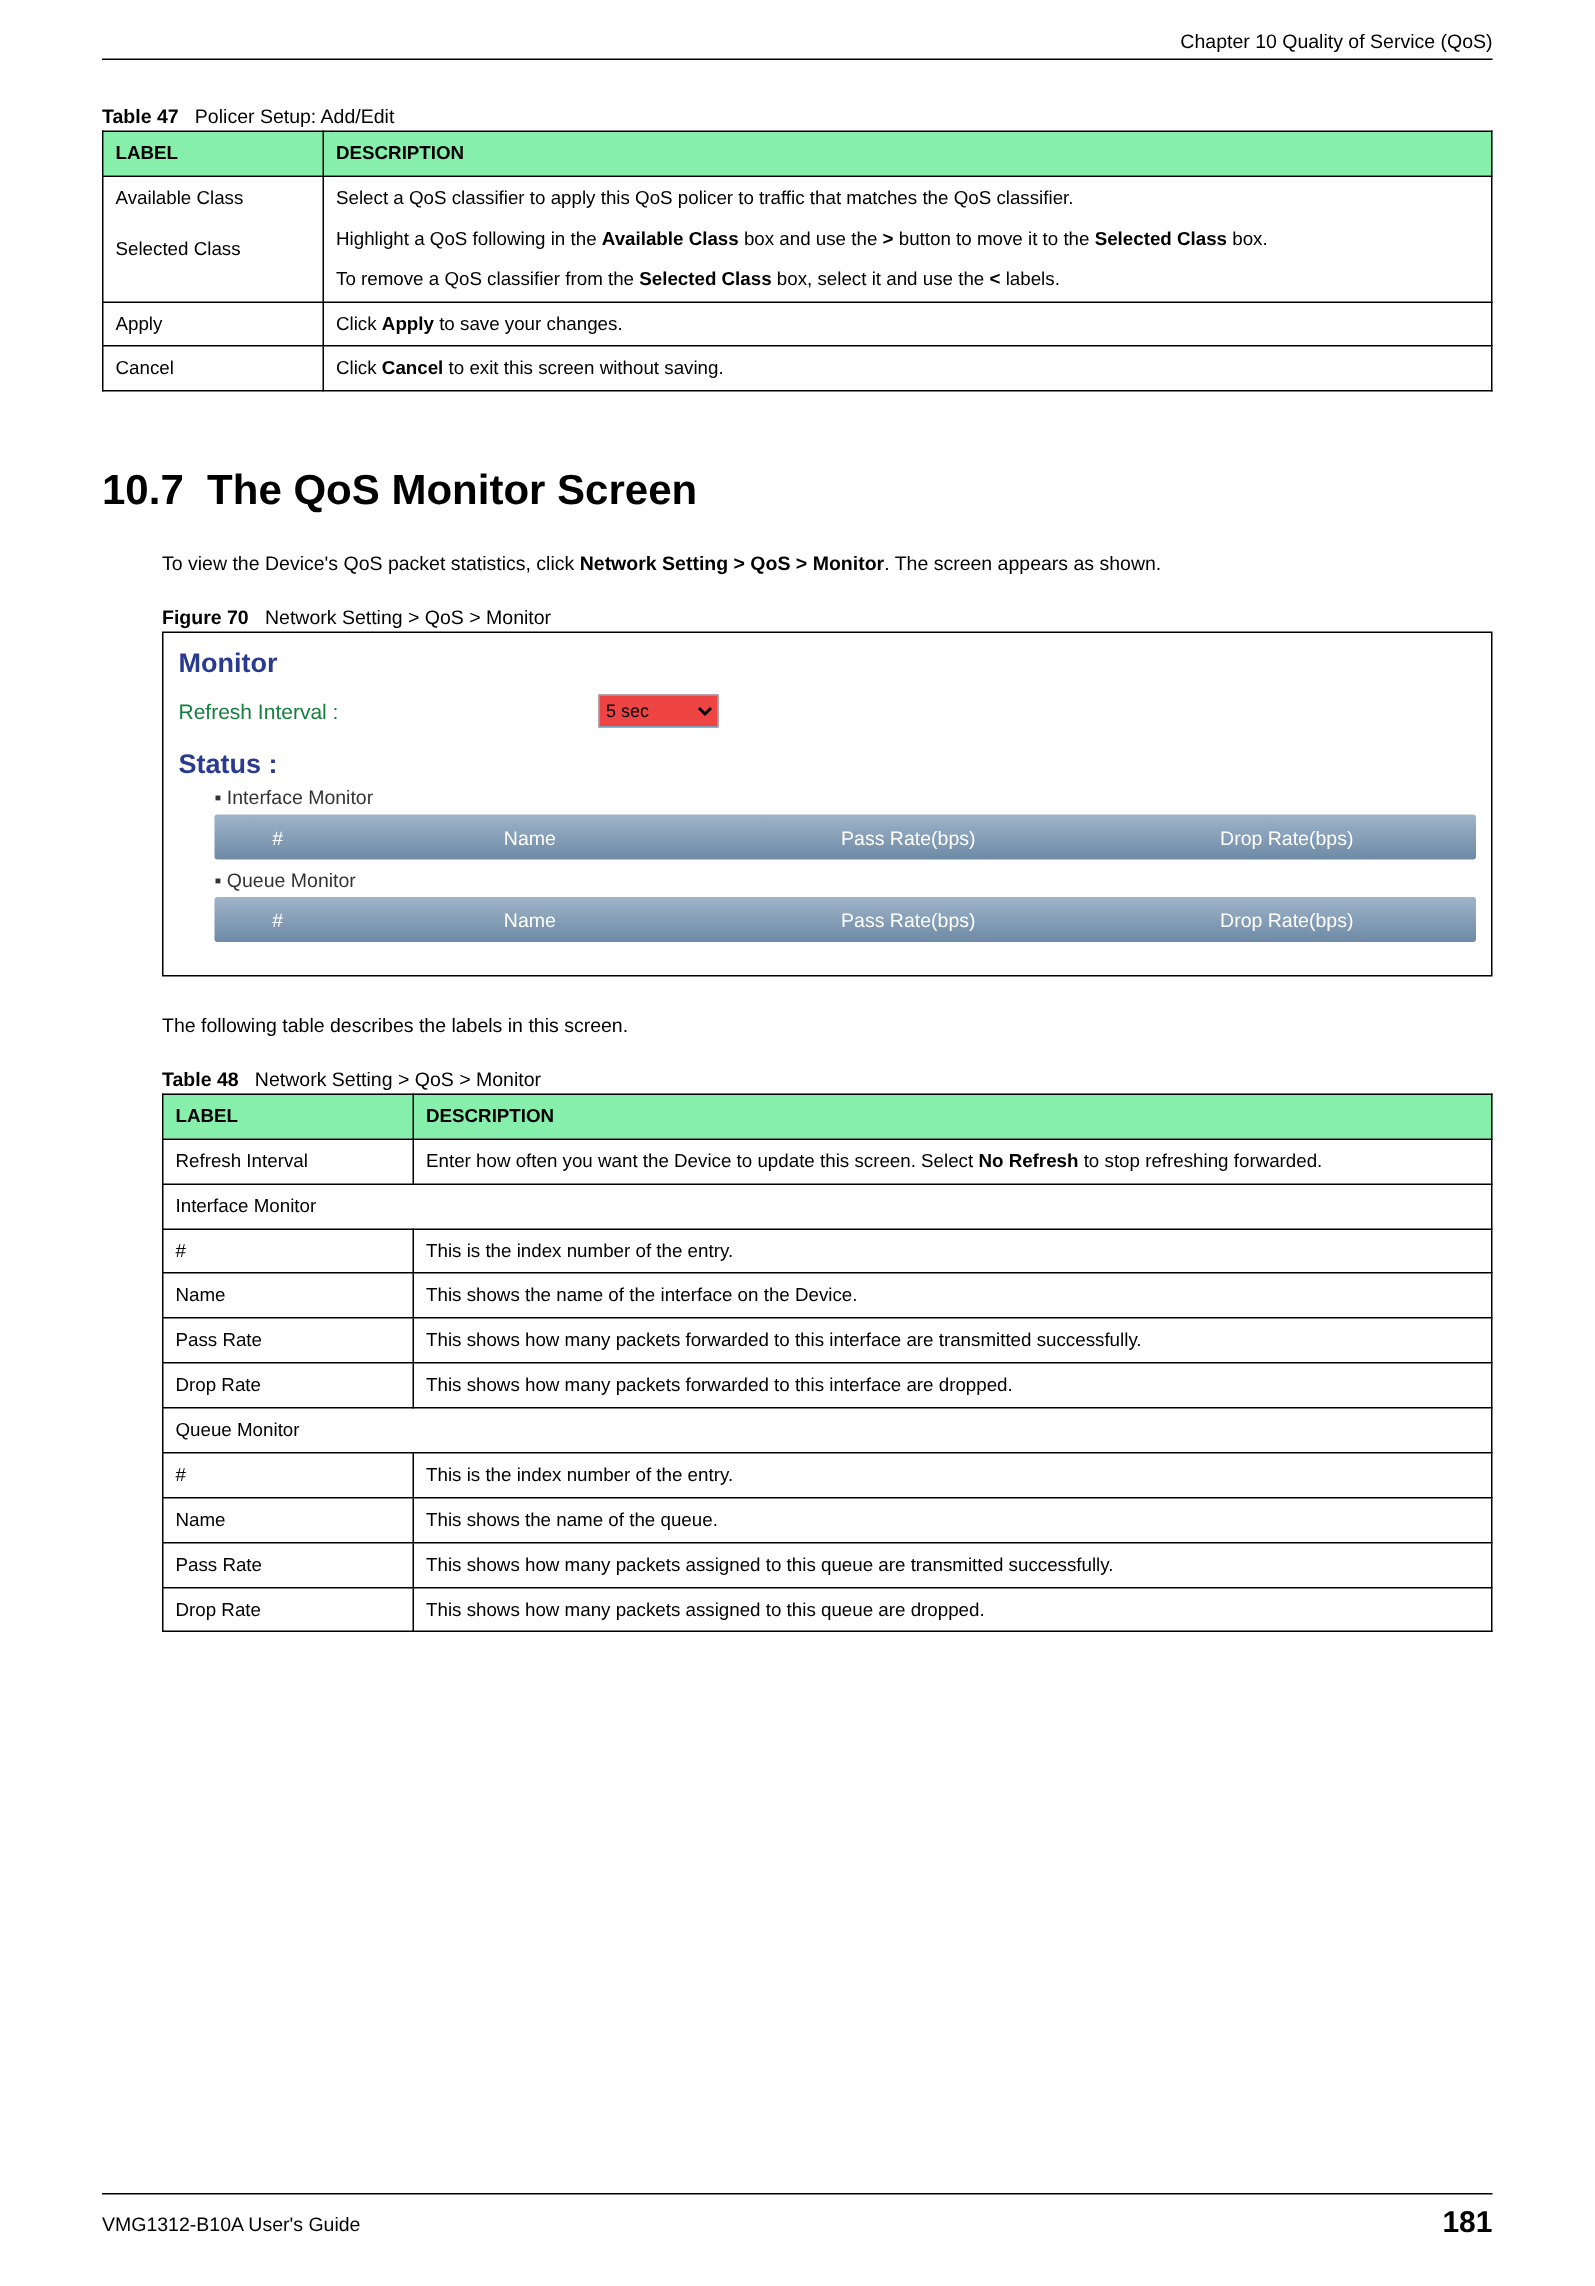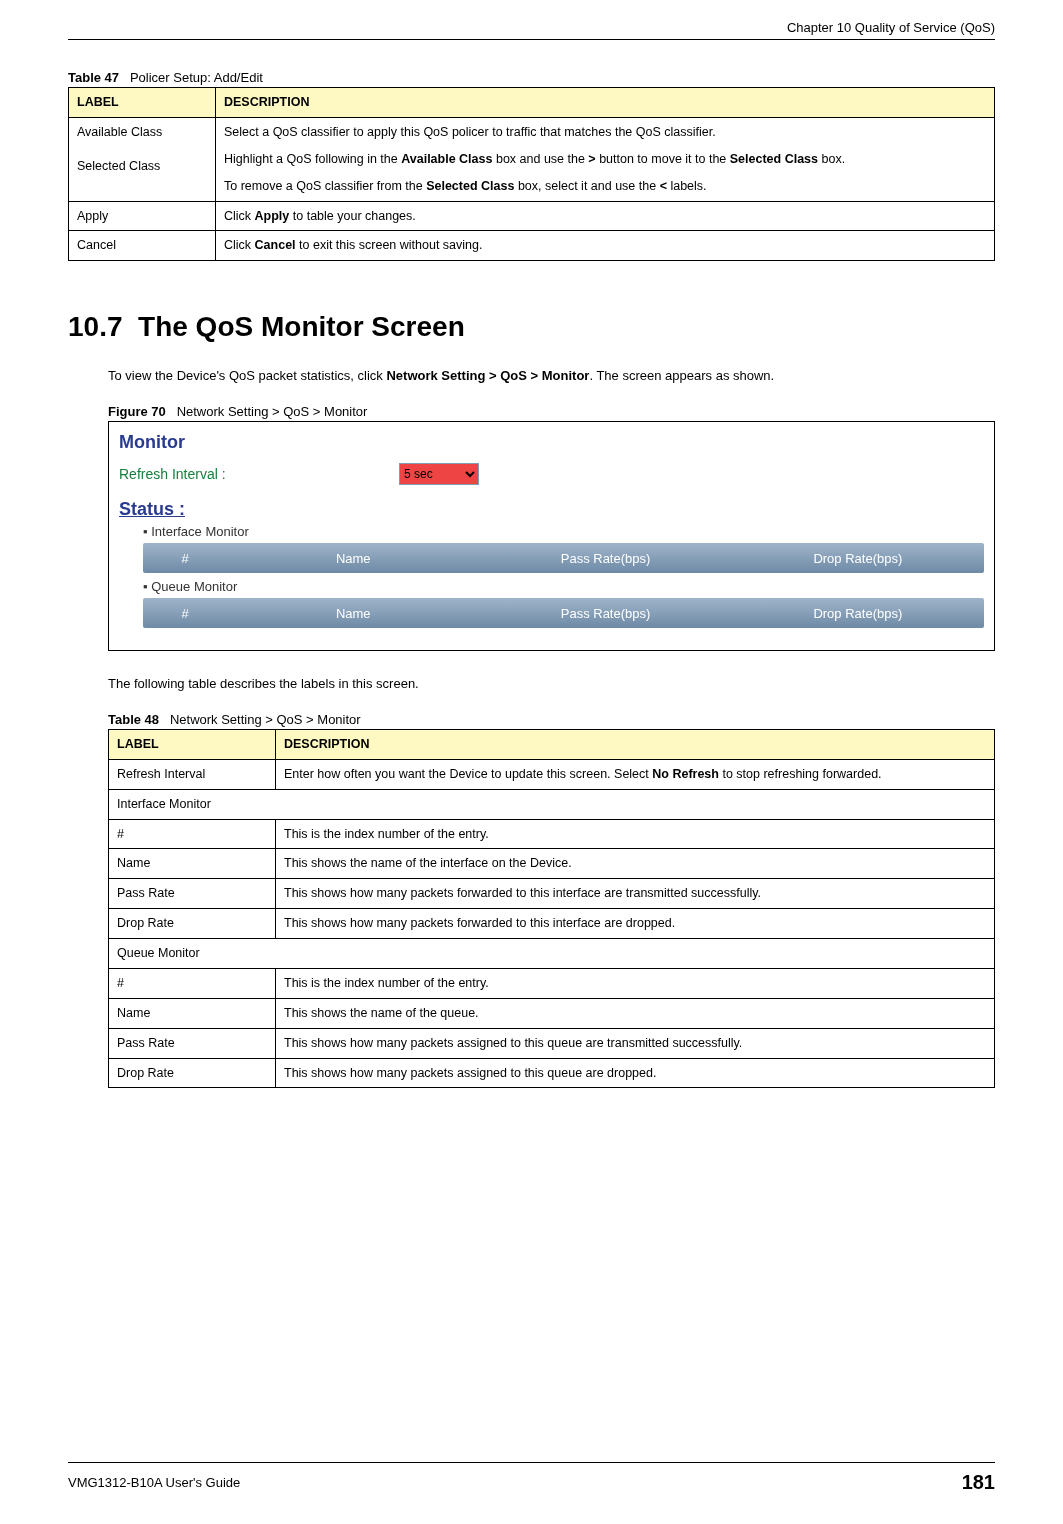--- a/index.html
+++ b/index.html
@@ -38,21 +38,21 @@
   }
   table.desc th,table.desc td{
     border:1px solid #000;
     padding:6px 8px;
     text-align:left;
     vertical-align:top;
     font-size:12.5px;
     line-height:1.35;
   }
   table.desc th{
-    background:#fef9c3;
+    background:#86efac;
     font-weight:bold;
   }
   table.desc td.label-col{width:130px;}
   table.t48 td.label-col{width:150px;}
   h1.section-title{
     font-size:28px;
     font-weight:bold;
     margin:50px 0 24px 0;
   }
   .body-text{
@@ -96,21 +96,20 @@
     border:1px solid #7e9db9;
     background:#ef4444;
   }
   .figure-box .status-title{
     font-family:"Trebuchet MS",Verdana,sans-serif;
     color:#2a3b8f;
     font-weight:bold;
     font-size:18px;
     margin-top:14px;
     margin-bottom:4px;
-    text-decoration:underline;
   }
   .figure-box .bullet-row{
     font-family:Tahoma,Verdana,sans-serif;
     font-size:13px;
     color:#333;
     margin:2px 0 4px 24px;
   }
   .figure-box .bullet-row::before{
     content:"▪ ";
   }
@@ -184,21 +183,21 @@
         <span>Highlight a QoS following in the </span><b>Available Class</b><span> box and use the </span><b>&gt;</b><span> button to move it to the </span><b>Selected Class</b><span> box.</span>
       </p>
       <p>
         <span>To remove a QoS classifier from the </span><b>Selected Class</b><span> box, select it and use the </span><b>&lt;</b><span> labels.</span>
       </p>
     </td>
   </tr>
   <tr>
     <td class="label-col">Apply</td>
     <td>
-      <span>Click </span><b>Apply</b><span> to table your changes.</span>
+      <span>Click </span><b>Apply</b><span> to save your changes.</span>
     </td>
   </tr>
   <tr>
     <td class="label-col">Cancel</td>
     <td>
       <span>Click </span><b>Cancel</b><span> to exit this screen without saving.</span>
     </td>
   </tr>
 </tbody>
     </table>

